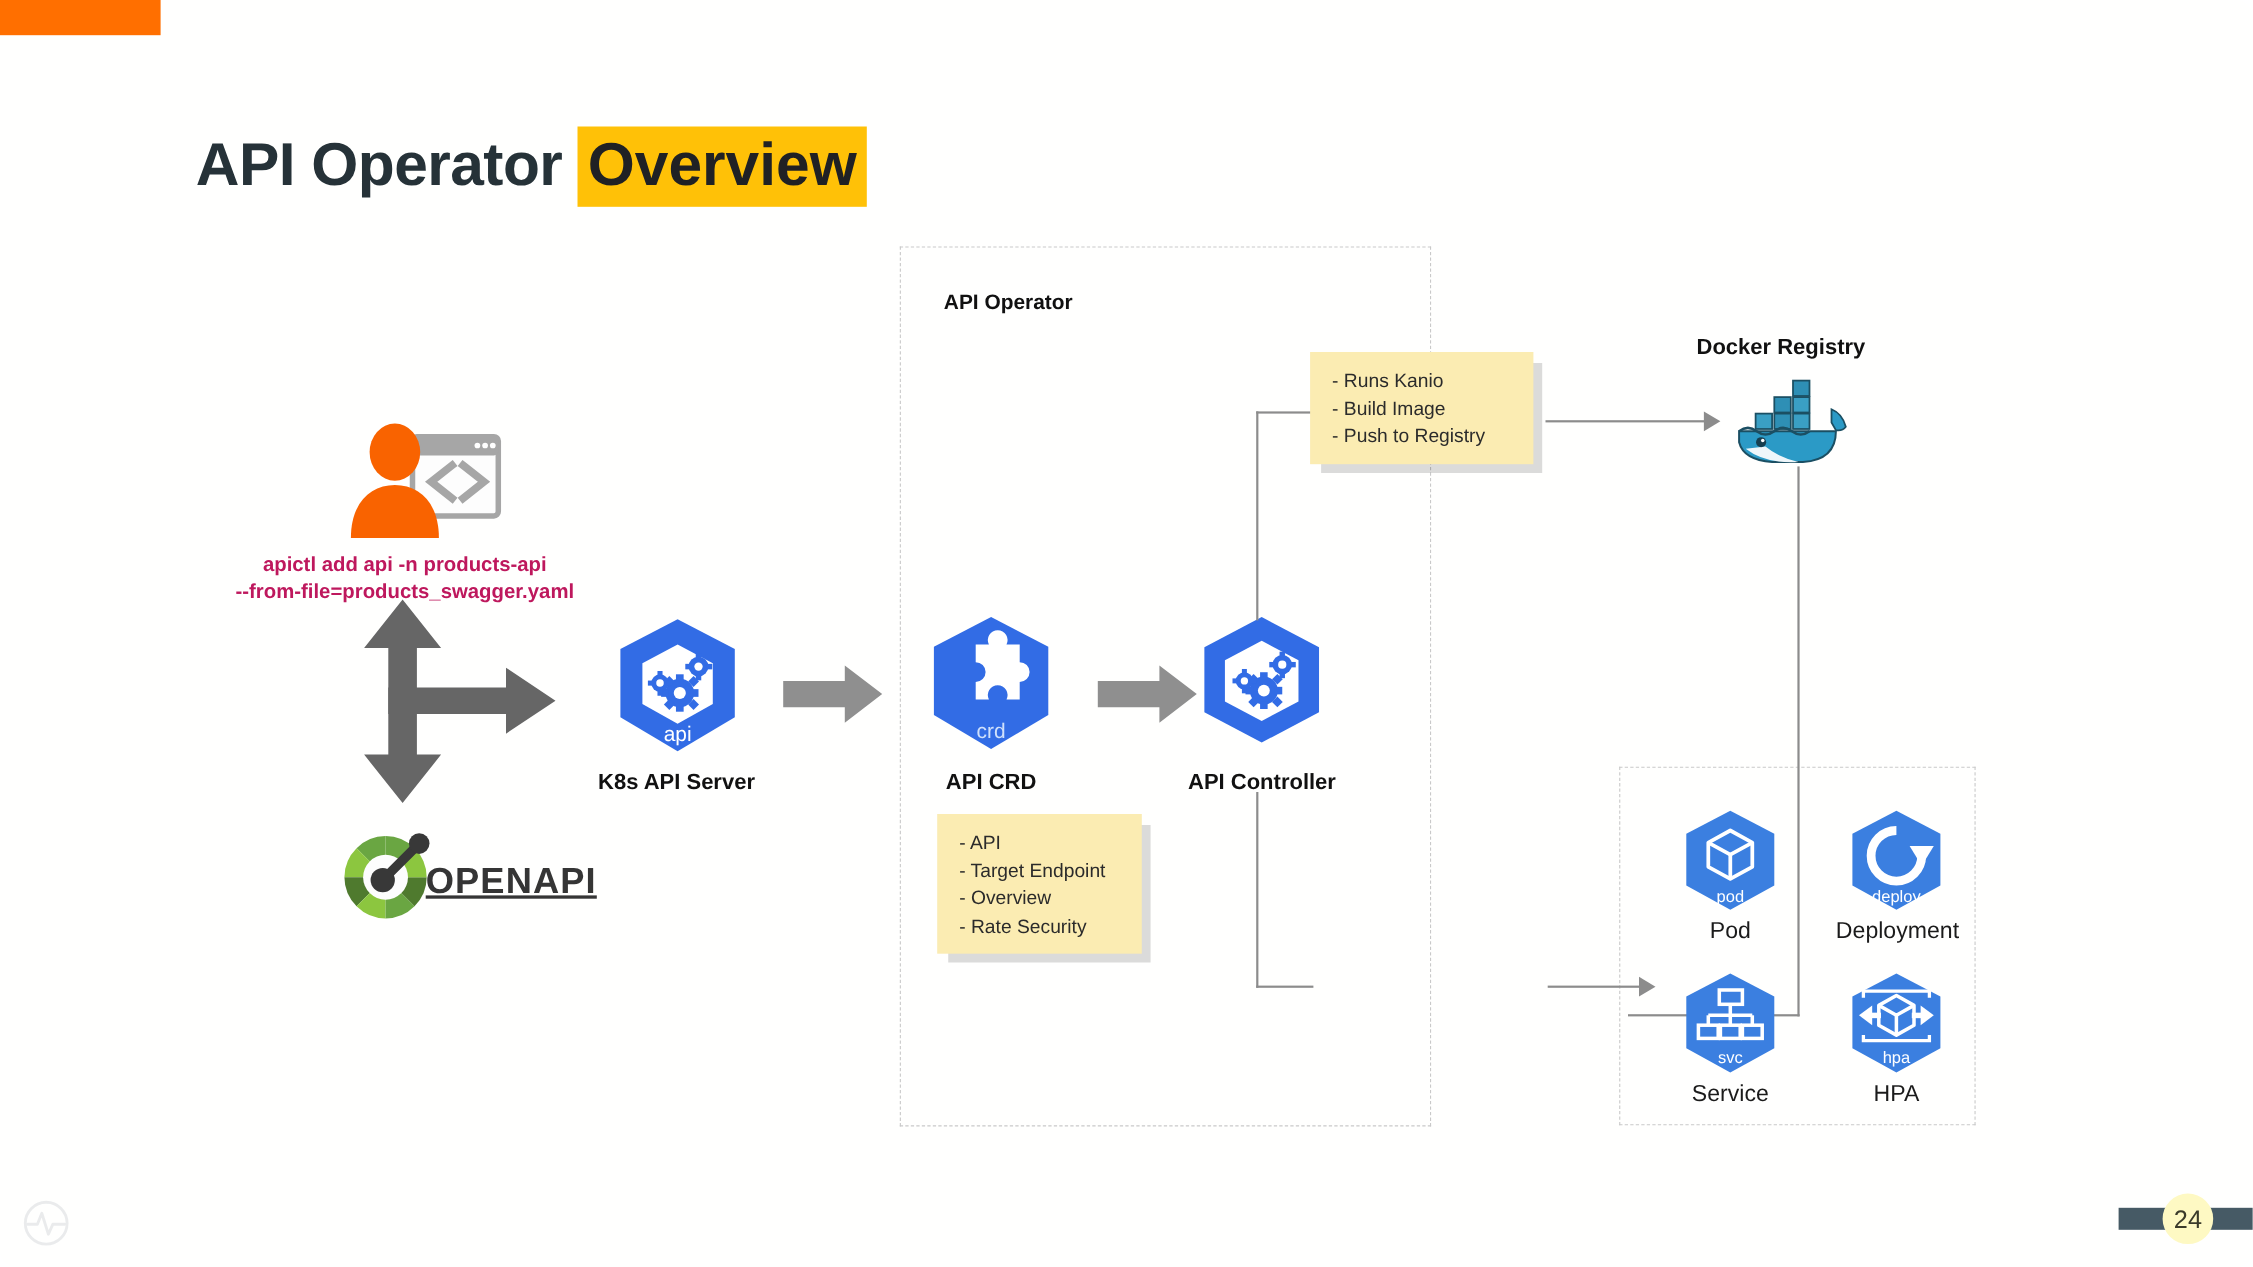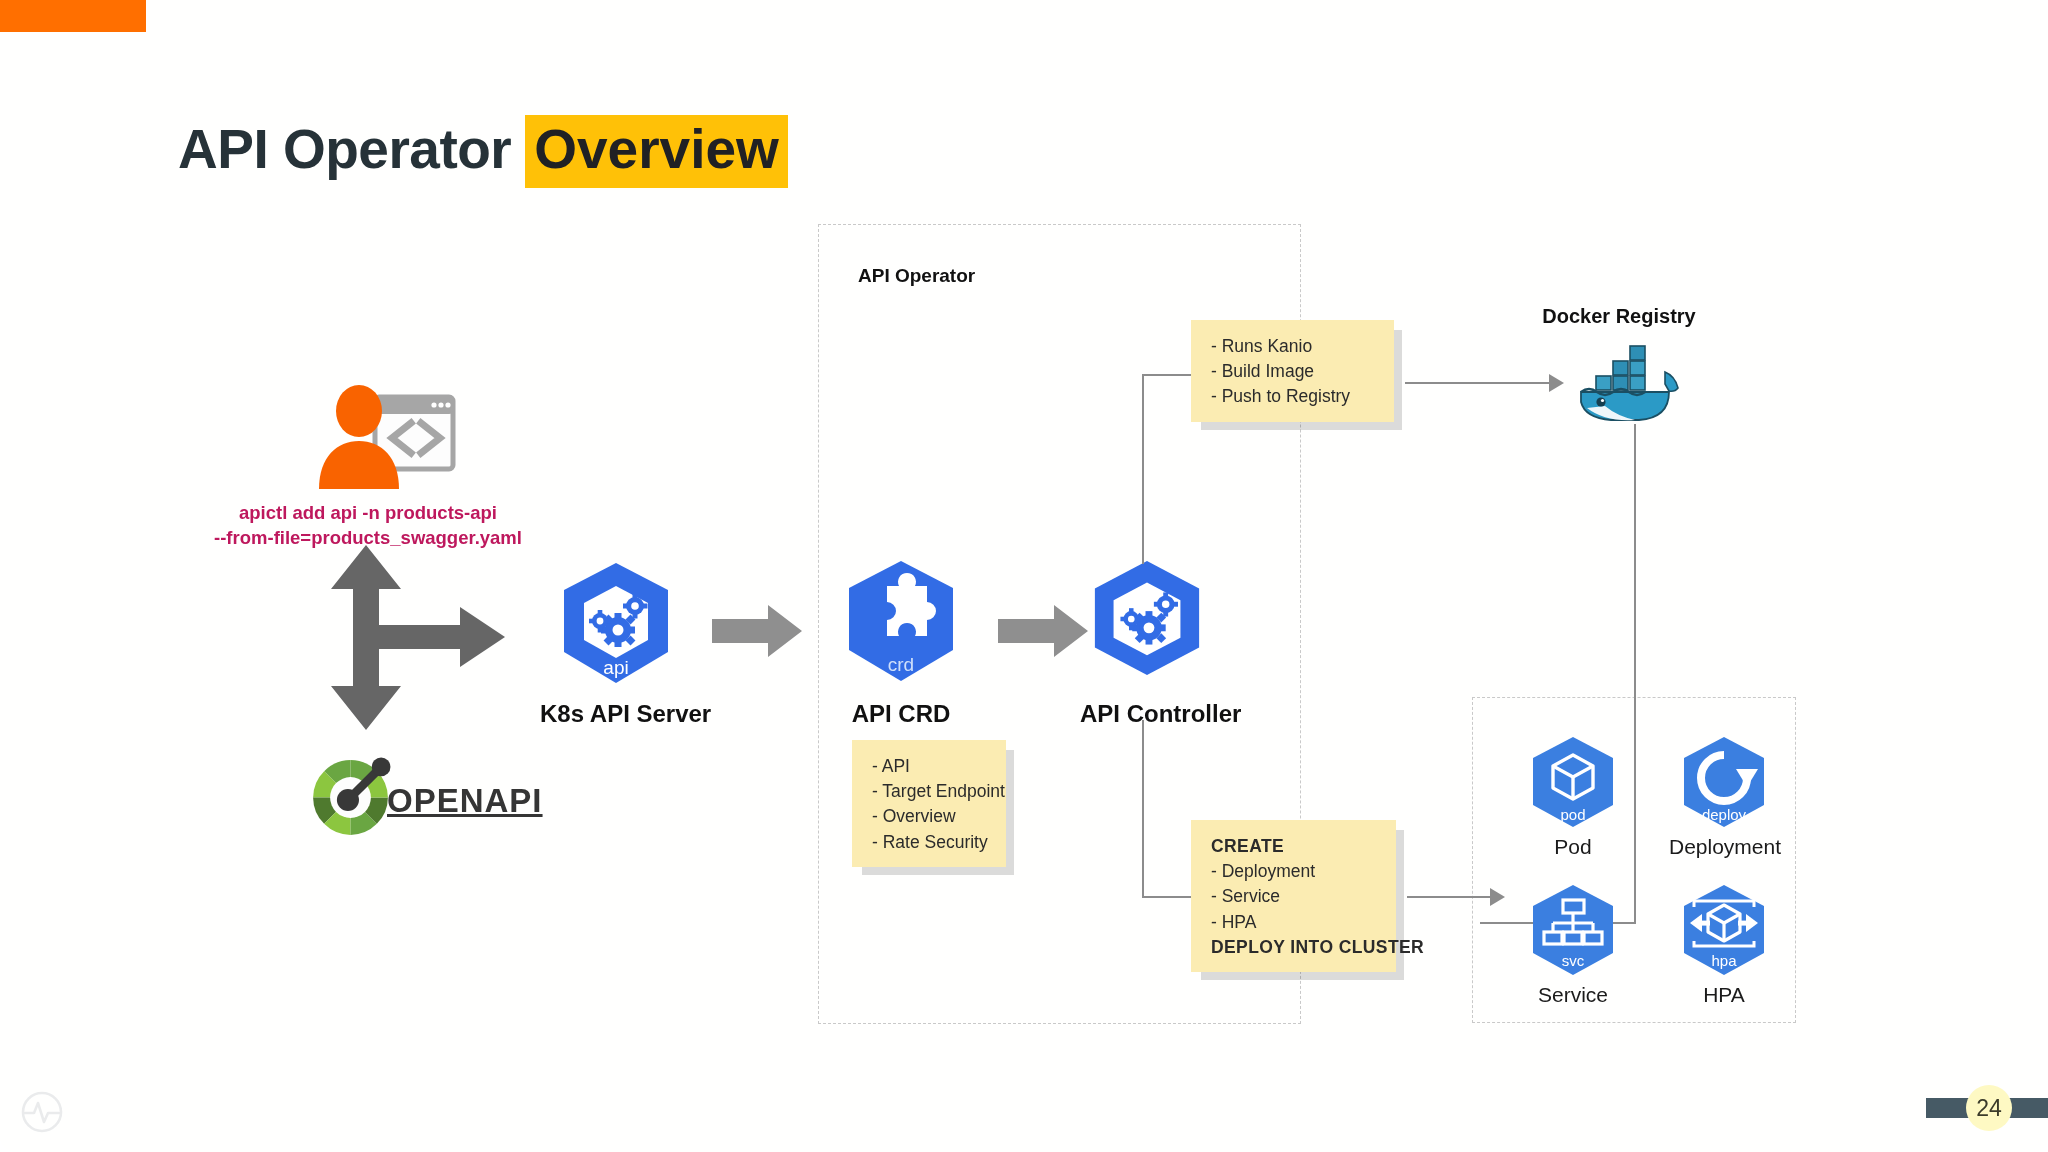--- a/index.html
+++ b/index.html
@@ -48,21 +48,21 @@
   .line-v{position:absolute;width:2px;background:#8c8c8c;}
   .arrowhead-r{
     position:absolute;width:0;height:0;
     border-top:9px solid transparent;border-bottom:9px solid transparent;
     border-left:15px solid #8c8c8c;
   }
 
   
   .blockarrow{position:absolute;}
 
-  .node-label{position:absolute;font-size:24px;font-weight:bold;color:#111;white-space:nowrap;text-align:center;}
+  .node-label{position:absolute;font-size:20px;font-weight:bold;color:#111;white-space:nowrap;text-align:center;}
   .node-label-reg{position:absolute;font-size:21px;color:#1b1b1b;white-space:nowrap;text-align:center;}
 
   .cmd{
     position:absolute;font-size:18.5px;font-weight:bold;color:#be185d;
     line-height:1.36;white-space:nowrap;text-align:center;
   }
 
   
   .openapi-word{position:absolute;font-size:33px;font-weight:bold;color:#353535;letter-spacing:1px;}
 
@@ -235,21 +235,21 @@
           <rect x="41.7" y="50" width="4.6" height="5"></rect>
             <rect x="41.7" y="67.5" width="4.6" height="5"></rect>
           <rect x="33" y="58.7" width="5" height="4.6"></rect>
             <rect x="50" y="58.7" width="5" height="4.6"></rect>
         </g>
       </g>
     </svg>
   </div>
   <div class="node-label" style="left:1080px;top:700px;width:132px;">API Controller</div>
 
-  <div class="note" style="left:852px;top:740px;width:154px;">
+  <div class="note" style="left:852px;top:740px;width:186px;">
     <div>- API</div>
     <div>- Target Endpoint</div>
     <div>- Overview</div>
     <div>- Rate Security</div>
   </div>
 
   <div class="line-v" style="left:1142px;top:374px;height:190px;"></div>
   <div class="line-h" style="left:1142px;top:374px;width:52px;"></div>
 
   <div class="note" style="left:1191px;top:320px;width:203px;">
@@ -280,27 +280,20 @@
       <path d="M16 60 Q24 54 32 60 Q40 66 48 60 Q56 54 64 60 Q72 66 80 60" fill="none" stroke="#1b4f63" stroke-width="2.4"></path>
     </svg>
   </div>
 
   <div class="line-v" style="left:1634px;top:424px;height:500px;"></div>
   <div class="line-h" style="left:1480px;top:922px;width:156px;"></div>
 
   <div class="line-v" style="left:1142px;top:720px;height:178px;"></div>
   <div class="line-h" style="left:1142px;top:896px;width:52px;"></div>
 
-  <div class="note" style="left:1191px;top:820px;width:205px;">
-    <div class="hdr">CREATE</div>
-    <div>- Deployment</div>
-    <div>- Service</div>
-    <div>- HPA</div>
-    <div class="hdr">DEPLOY INTO CLUSTER</div>
-  </div>
 
   <div class="line-h" style="left:1407px;top:896px;width:95px;"></div>
   <div class="arrowhead-r" style="left:1490px;top:888px;"></div>
 
   <div class="abs" style="left:1527px;top:735px;">
     <svg width="92" height="96" viewBox="0 0 92 96">
       <polygon points="46,2 86,23 86,70 46,92 6,70 6,23" fill="#3b7fe0"></polygon>
       <g fill="none" stroke="#ffffff" stroke-width="3.4" stroke-linejoin="round">
         <polygon points="46,20 66,31 66,53 46,64 26,53 26,31"></polygon>
         <polyline points="26,31 46,42 66,31"></polyline>

